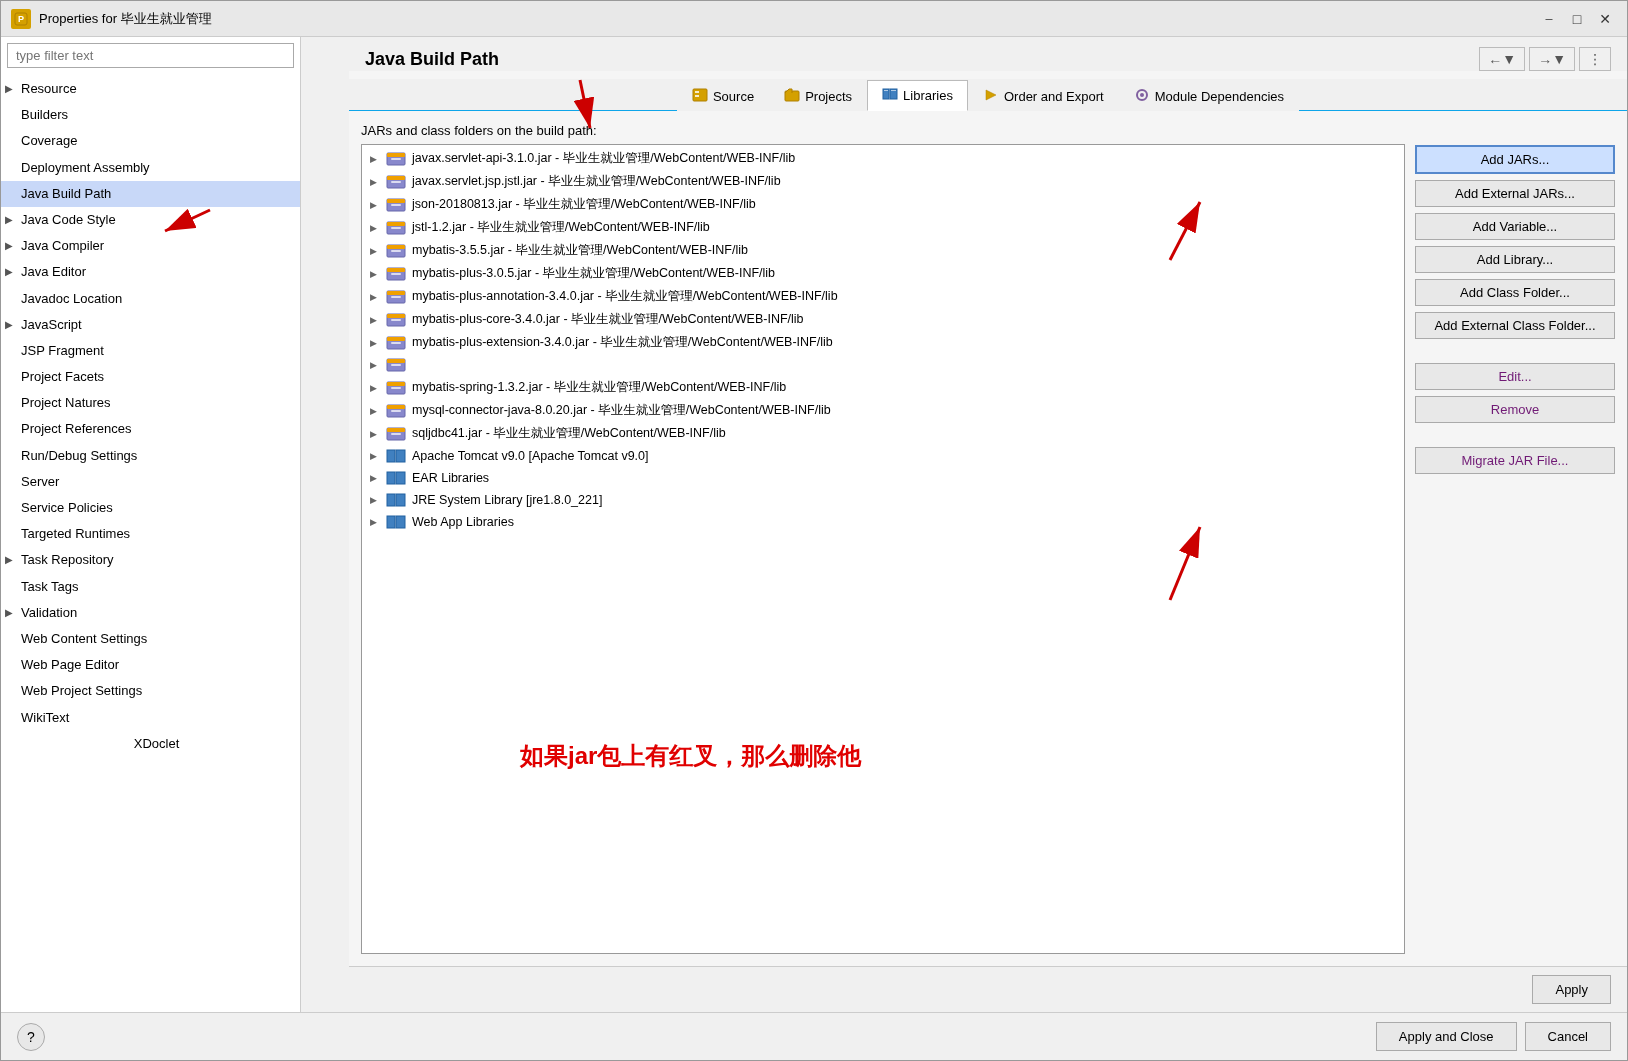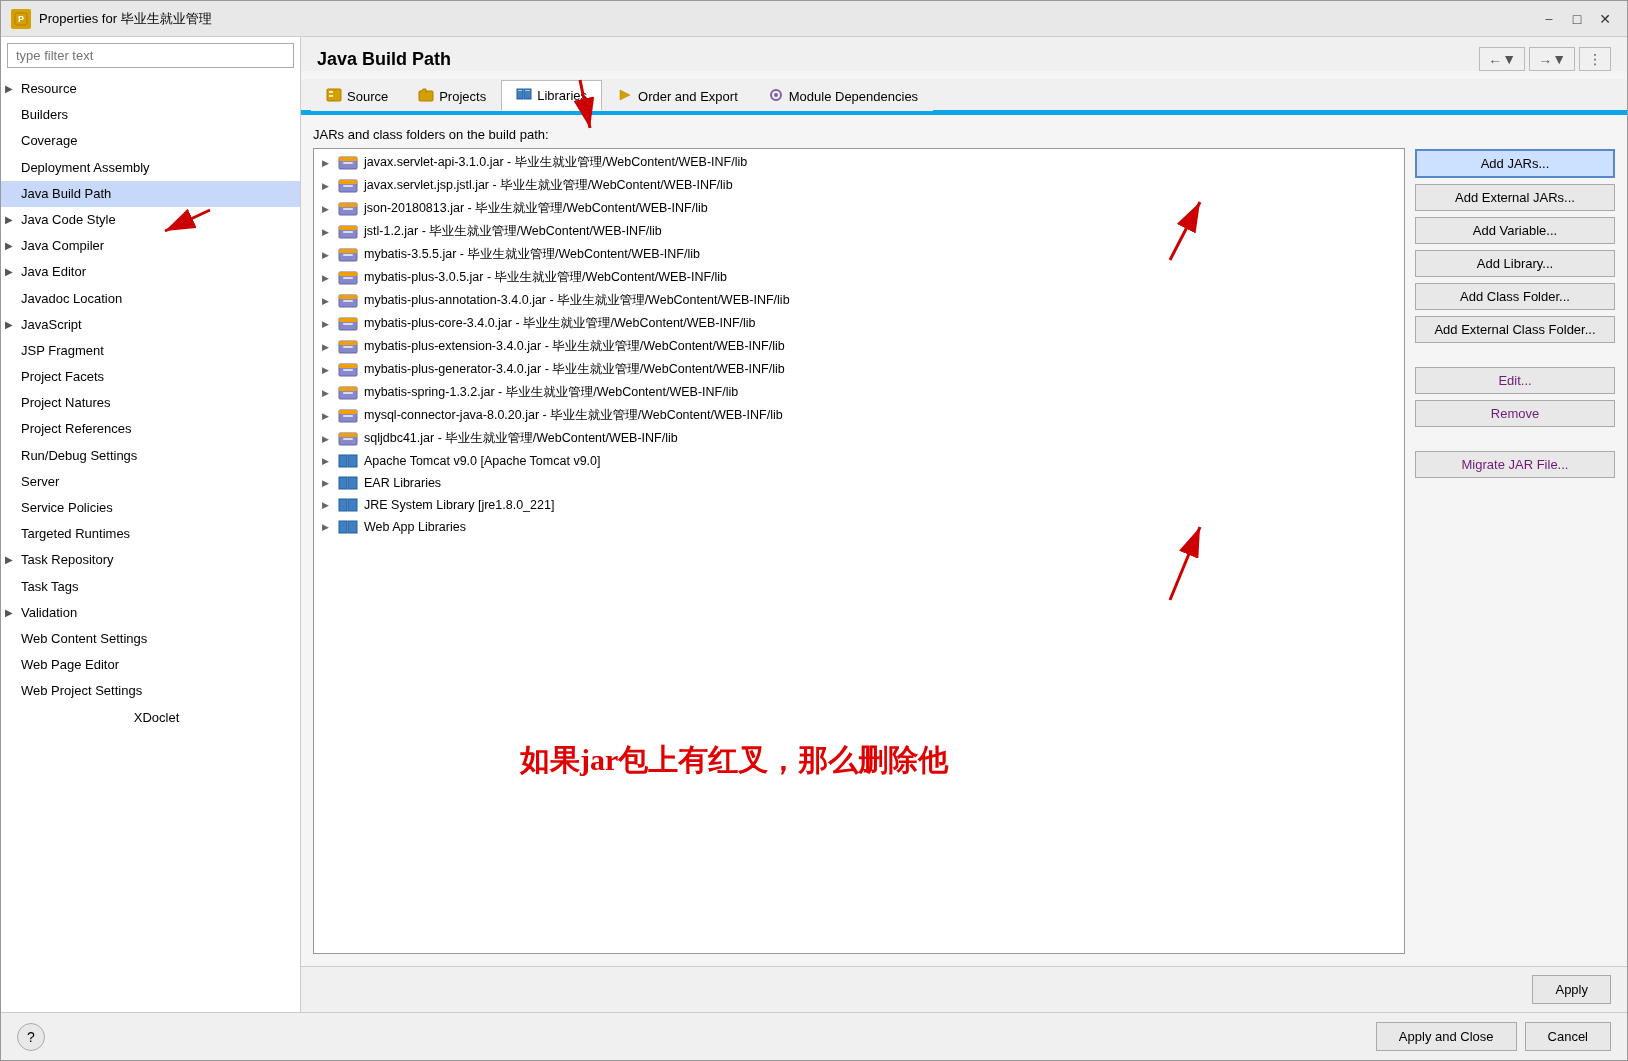--- a/index.html
+++ b/index.html
@@ -57,20 +57,21 @@
       font-size: 14px;
       color: #333;
       display: flex;
       align-items: center;
       justify-content: center;
     }
     .main-content {
       flex: 1;
       display: flex;
       overflow: hidden;
+      gap: 48px;
     }
     .sidebar {
       width: 300px;
       background: #fff;
       border-right: 1px solid #ccc;
       display: flex;
       flex-direction: column;
       overflow: hidden;
     }
     .filter-input {
@@ -130,24 +131,25 @@
       border: 1px solid #bbb;
       padding: 3px 8px;
       cursor: pointer;
       font-size: 14px;
       color: #555;
       display: flex;
       align-items: center;
     }
     .tabs-row {
       display: flex;
-      border-bottom: 5px solid #0ea5e9;
+      border-bottom: 1px solid #0ea5e9;
       background: #f0f0f0;
       padding: 0 10px;
       margin-top: 8px;
+      justify-content: center;
     }
     .tab {
       padding: 6px 14px;
       cursor: pointer;
       border: 1px solid transparent;
       border-bottom: none;
       display: flex;
       align-items: center;
       gap: 5px;
       font-size: 13px;
@@ -403,20 +405,23 @@
           </div>
           <div class="sidebar-item" style="padding-left:20px;">
             <span>Web Content Settings</span>
           </div>
           <div class="sidebar-item" style="padding-left:20px;">
             <span>Web Page Editor</span>
           </div>
           <div class="sidebar-item" style="padding-left:20px;">
             <span>Web Project Settings</span>
           </div>
+          <div class="sidebar-item" style="padding-left:20px;">
+            <span>WikiText</span>
+          </div>
           <div class="sidebar-item" style="padding-left:20px;justify-content:center;">
             <span>XDoclet</span>
           </div>
         </div>
       </div>
 
       <div class="right-panel">
         <div class="panel-header">
           <span class="panel-title">Java Build Path</span>
           <div class="panel-nav">
@@ -582,21 +587,20 @@
               </div>
               <div class="lib-item">
                 <span class="lib-item-arrow">▶</span>
                 <span class="jar-icon">
                   <svg width="20" height="16" viewBox="0 0 20 16">
                       <rect x="1" y="2" width="18" height="12" rx="1" fill="#8888cc" stroke="#6666aa" stroke-width="1"></rect>
                       <rect x="1" y="2" width="18" height="4" rx="1" fill="#f0a000"></rect>
                       <rect x="5" y="7" width="10" height="2" rx="1" fill="#fff" opacity="0.7"></rect>
                     </svg>
                 </span>
-                <span>mybatis-plus-generator-3.4.0.jar - 毕业生就业管理/WebContent/WEB-INF/lib</span>
               </div>
               <div class="lib-item">
                 <span class="lib-item-arrow">▶</span>
                 <span class="jar-icon">
                   <svg width="20" height="16" viewBox="0 0 20 16">
                       <rect x="1" y="2" width="18" height="12" rx="1" fill="#8888cc" stroke="#6666aa" stroke-width="1"></rect>
                       <rect x="1" y="2" width="18" height="4" rx="1" fill="#f0a000"></rect>
                       <rect x="5" y="7" width="10" height="2" rx="1" fill="#fff" opacity="0.7"></rect>
                     </svg>
                 </span>
@@ -709,14 +713,14 @@
 
     <line x1="580" y1="80" x2="590" y2="128" stroke="#cc0000" stroke-width="3" marker-end="url(#arrowhead)"></line>
 
     <line x1="210" y1="210" x2="165" y2="231" stroke="#cc0000" stroke-width="3" marker-end="url(#arrowhead)"></line>
 
     <line x1="1170" y1="260" x2="1200" y2="202" stroke="#cc0000" stroke-width="3" marker-end="url(#arrowhead)"></line>
 
     <line x1="1170" y1="600" x2="1200" y2="527" stroke="#cc0000" stroke-width="3" marker-end="url(#arrowhead)"></line>
   </svg>
 
-  <div class="annotation-text" style="left: 520px; top: 740px; font-size: 30px; font-family: Liberation Serif, serif;">如果jar包上有红叉，那么删除他</div>
+  <div class="annotation-text" style="left: 520px; top: 740px; font-size: 24px;">如果jar包上有红叉，那么删除他</div>
 </div>
 
 </body></html>

